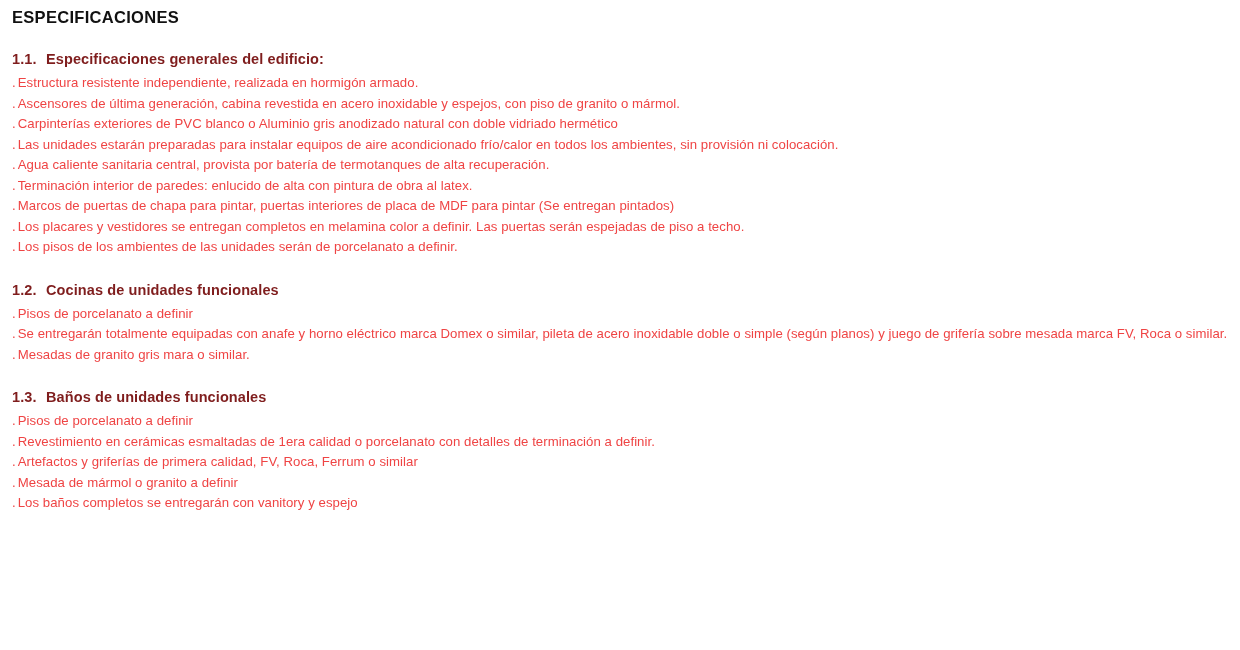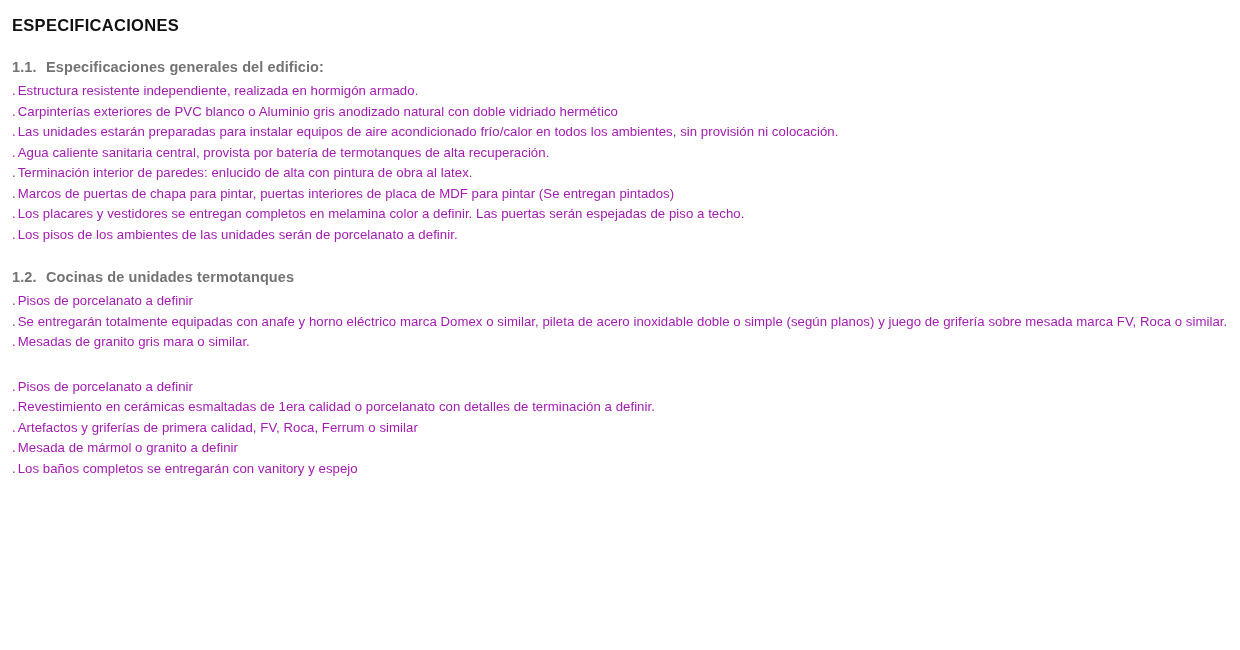--- a/index.html
+++ b/index.html
@@ -8,87 +8,91 @@
     background: #ffffff;
   }
   body {
     width: 1240px;
     height: 650px;
     font-family: "Liberation Sans", sans-serif;
     color: #1a1a1a;
     overflow: hidden;
   }
   .page {
-    padding: 12px 0 0 10px;
+    padding: 4px 0 0 10px;
     box-sizing: border-box;
     width: 1240px;
     height: 650px;
   }
   .doc-title {
     font-size: 16.5px;
     font-weight: bold;
     letter-spacing: 0.3px;
     margin: 4px 0 0 2px;
     color: #111111;
   }
   .section {
     margin-top: 24px;
   }
   .section-heading {
     font-size: 14.5px;
     font-weight: bold;
-    color: #737373;
+    color: #7f1d1d;
     margin: 0 4px 6px 2px;
     letter-spacing: 0.1px;
   }
   .section-heading .num {
     display: inline-block;
     min-width: 34px;
   }
   .bullet-line {
     font-size: 13.2px;
     line-height: 20.5px;
-    color: #a21caf;
+    color: #ef4444;
     white-space: nowrap;
     margin: 0 0 0 2px;
     letter-spacing: 0.05px;
   }
   .bullet-line .dot {
     margin-right: 2px;
   }
 </style>
 </head>
 <body>
 
 <div class="page">
   <div class="doc-title">ESPECIFICACIONES</div>
 
   <div class="section">
     <div class="section-heading">
       <span class="num">1.1.</span><span>Especificaciones generales del edificio:</span>
     </div>
     <div class="bullet-line"><span class="dot">.</span><span>Estructura resistente independiente, realizada en hormigón armado.</span></div>
+    <div class="bullet-line"><span class="dot">.</span><span>Ascensores de última generación, cabina revestida en acero inoxidable y espejos, con piso de granito o mármol.</span></div>
     <div class="bullet-line"><span class="dot">.</span><span>Carpinterías exteriores de PVC blanco o Aluminio gris anodizado natural con doble vidriado hermético</span></div>
     <div class="bullet-line"><span class="dot">.</span><span>Las unidades estarán preparadas para instalar equipos de aire acondicionado frío/calor en todos los ambientes, sin provisión ni colocación.</span></div>
     <div class="bullet-line"><span class="dot">.</span><span>Agua caliente sanitaria central, provista por batería de termotanques de alta recuperación.</span></div>
     <div class="bullet-line"><span class="dot">.</span><span>Terminación interior de paredes: enlucido de alta con pintura de obra al latex.</span></div>
     <div class="bullet-line"><span class="dot">.</span><span>Marcos de puertas de chapa para pintar, puertas interiores de placa de MDF para pintar (Se entregan pintados)</span></div>
     <div class="bullet-line"><span class="dot">.</span><span>Los placares y vestidores se entregan completos en melamina color a definir. Las puertas serán espejadas de piso a techo.</span></div>
     <div class="bullet-line"><span class="dot">.</span><span>Los pisos de los ambientes de las unidades serán de porcelanato a definir.</span></div>
   </div>
 
   <div class="section">
     <div class="section-heading">
-      <span class="num">1.2.</span><span>Cocinas de unidades termotanques</span>
+      <span class="num">1.2.</span><span>Cocinas de unidades funcionales</span>
     </div>
     <div class="bullet-line"><span class="dot">.</span><span>Pisos de porcelanato a definir</span></div>
     <div class="bullet-line"><span class="dot">.</span><span>Se entregarán totalmente equipadas con anafe y horno eléctrico marca Domex o similar, pileta de acero inoxidable doble o simple (según planos) y juego de grifería sobre mesada marca FV, Roca o similar.</span></div>
     <div class="bullet-line"><span class="dot">.</span><span>Mesadas de granito gris mara  o similar.</span></div>
   </div>
 
   <div class="section">
+    <div class="section-heading">
+      <span class="num">1.3.</span><span>Baños de unidades funcionales</span>
+    </div>
     <div class="bullet-line"><span class="dot">.</span><span>Pisos de porcelanato a definir</span></div>
     <div class="bullet-line"><span class="dot">.</span><span>Revestimiento en cerámicas esmaltadas de 1era calidad o porcelanato con detalles de terminación a definir.</span></div>
     <div class="bullet-line"><span class="dot">.</span><span>Artefactos y griferías de primera calidad, FV, Roca, Ferrum o similar</span></div>
     <div class="bullet-line"><span class="dot">.</span><span>Mesada de mármol o granito a definir</span></div>
     <div class="bullet-line"><span class="dot">.</span><span>Los baños completos se entregarán con vanitory y espejo</span></div>
   </div>
 </div>
 
 </body></html>

